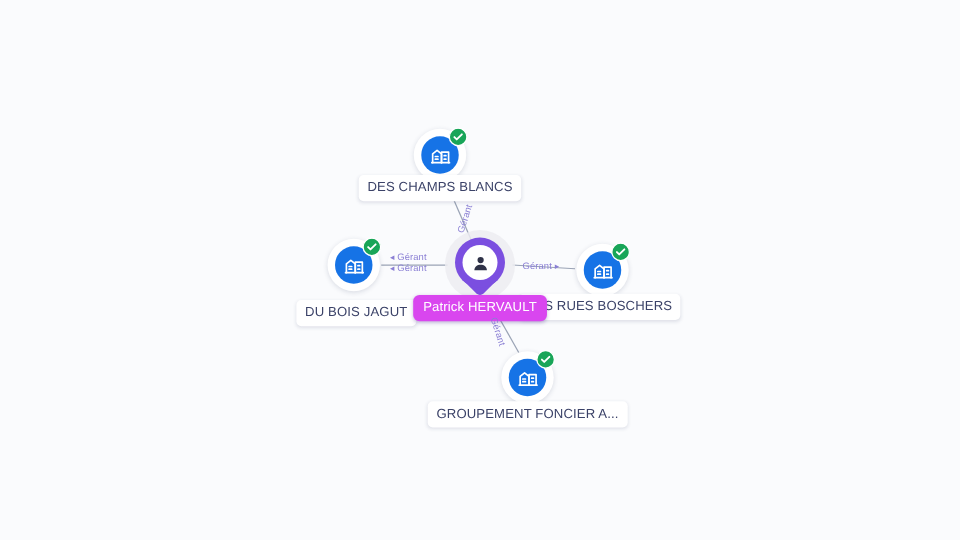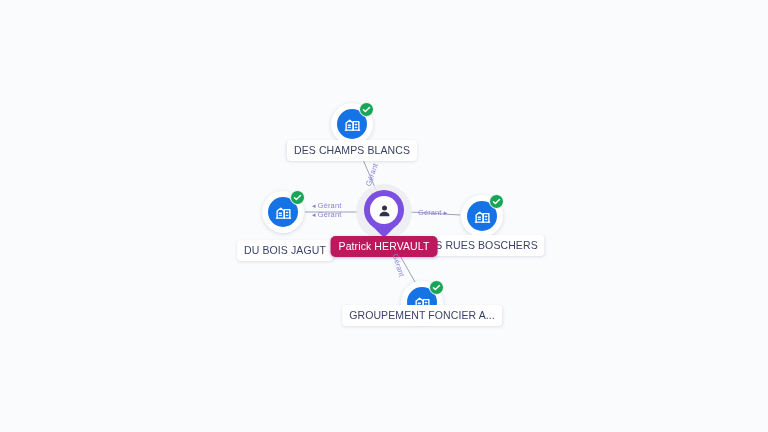--- a/index.html
+++ b/index.html
@@ -115,21 +115,21 @@
     background: #ffffff;
     color: #3b4268;
     font-size: 10.5px;
     letter-spacing: .1px;
     line-height: 1;
     padding: 5px 7px;
     border-radius: 4px;
     box-shadow: 0 1px 3px rgba(40,50,90,0.13);
   }
   .node-label.person {
-    background: #be185d;
+    background: #d946ef;
     color: #ffffff;
     font-size: 10.5px;
     padding: 5px 8px;
     border-radius: 5px;
     box-shadow: 0 1px 3px rgba(70,40,140,0.3);
     text-align: right;
   }
 
   
   .edge-label {
@@ -237,21 +237,21 @@
           <path d="M2 20h20"></path>
         </svg>
       </div>
       <div class="check-badge">
         <svg width="9" height="9" viewBox="0 0 24 24" fill="none" stroke="#ffffff" stroke-width="4" stroke-linecap="round" stroke-linejoin="round">
           <path d="M4 12.5l5 5L20 6.5"></path>
         </svg>
       </div>
     </div>
   </div>
-  <div class="node-label" style="left:422px; top:305px;">GROUPEMENT FONCIER A...</div>
+  <div class="node-label" style="left:422px; top:321px;">GROUPEMENT FONCIER A...</div>
 
   <div class="node" style="left:384px; top:212px;">
     <div class="person-halo"></div>
     <div class="person-pin">
       <div class="pin-tail"></div>
       <div class="pin-body"></div>
       <div class="pin-inner">
         <svg width="15" height="15" viewBox="0 0 24 24" fill="#2f3248">
           <circle cx="12" cy="8" r="4"></circle>
           <path d="M4 21c0-4.4 3.6-7 8-7s8 2.6 8 7z"></path>

